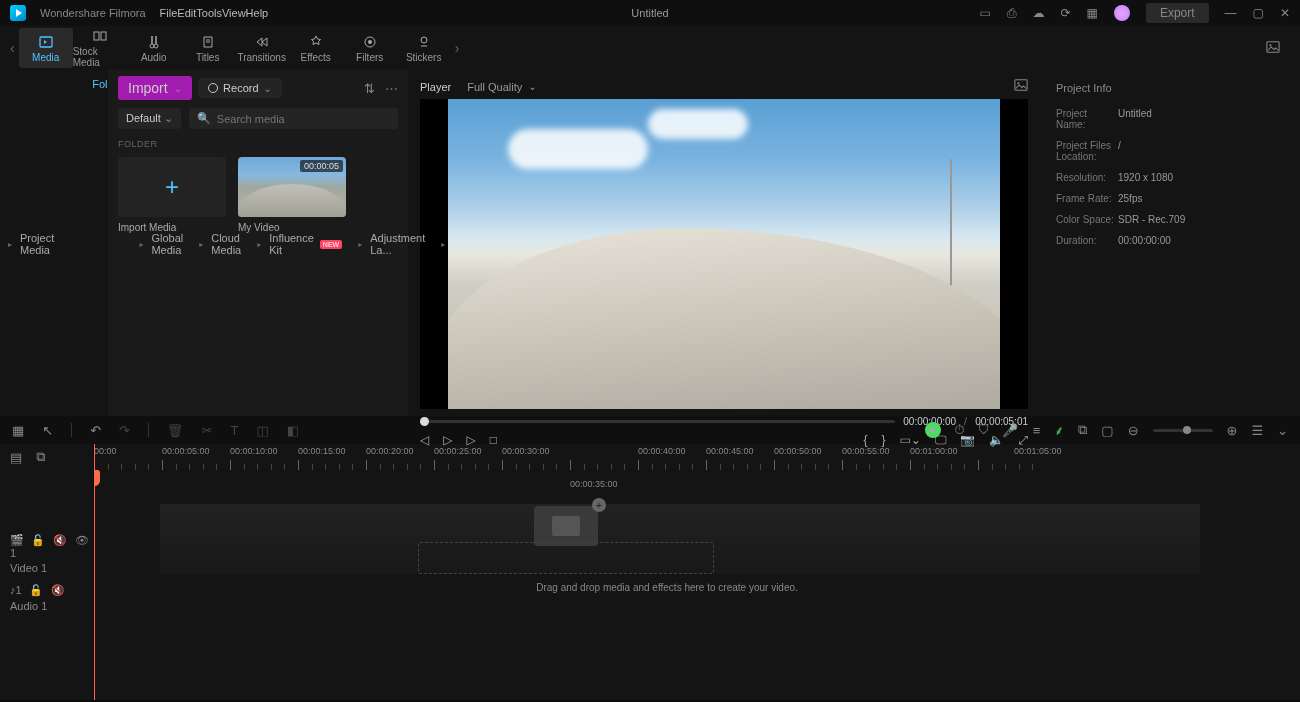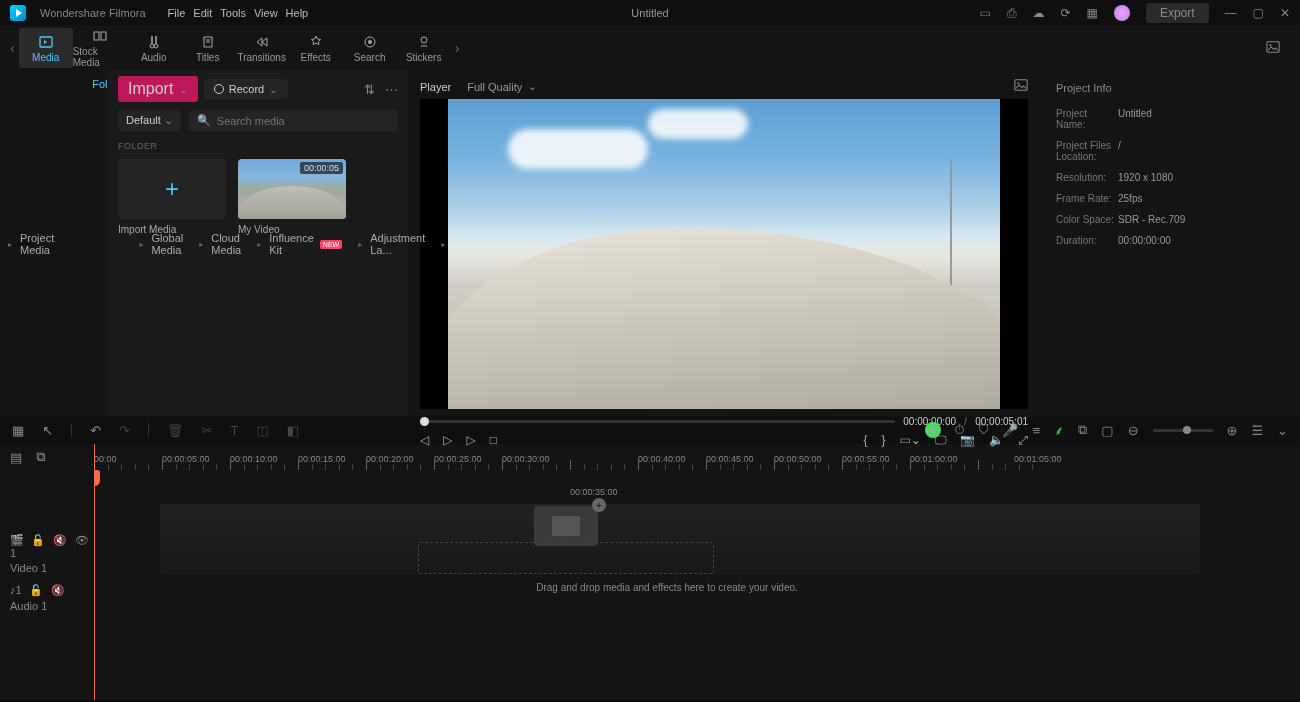--- a/index.html
+++ b/index.html
@@ -1,21 +1,21 @@
 <!DOCTYPE html>
 <html><head>
 <meta charset="utf-8">
 <style>
 *{box-sizing:border-box;margin:0;padding:0;font-family:Arial,sans-serif;user-select:none}
 body{background:#0d0d0d;color:#a8a8a8;font-size:11px;width:1300px;height:702px;overflow:hidden}
 .titlebar{height:26px;background:#0f0f0f;display:flex;align-items:center;padding:0 10px;gap:14px}
 .logo{width:16px;height:16px;background:linear-gradient(135deg,#00d4ff,#0088cc);border-radius:3px;display:flex;align-items:center;justify-content:center}
 .logo::before{content:"";border-left:6px solid #fff;border-top:4px solid transparent;border-bottom:4px solid transparent;margin-left:2px}
 .app-name{color:#888;font-size:11px}
-.menu{display:flex;gap:8px;margin-left:8px}
+.menu{display:flex;gap:0;}
 .menu span{color:#bbb;font-size:11px;cursor:pointer}
 .doc-title{position:absolute;left:50%;transform:translateX(-50%);color:#999;font-size:11px}
 .win-controls{margin-left:auto;display:flex;align-items:center;gap:16px}
 .win-controls span{color:#888;cursor:pointer;font-size:12px}
 .avatar{width:16px;height:16px;border-radius:50%;background:radial-gradient(#e8a8ff,#c47dff);display:inline-block}
 .export-btn{background:#2a2a2a;color:#666;padding:3px 14px;border-radius:3px;font-size:11px}
 .icn{width:14px;height:14px;display:inline-block}
 
 .ribbon{height:44px;background:#141414;display:flex;align-items:center;padding:0 6px;position:relative}
 .rib-arrow-l{color:#666;font-size:14px;margin:0 4px}
@@ -33,21 +33,21 @@
 .side-item{padding:7px 8px 7px 20px;color:#aaa;font-size:11px;cursor:pointer;position:relative;display:flex;align-items:center;gap:4px}
 .side-item::before{content:"▸";position:absolute;left:8px;color:#666;font-size:8px}
 .side-sub{padding:6px 8px 6px 30px;color:#5ac8fa;font-size:11px;cursor:pointer}
 .side-badge{background:#ff4466;color:#fff;font-size:7px;padding:1px 3px;border-radius:2px;margin-left:2px}
 .side-bottom{margin-top:auto;padding:8px;display:flex;align-items:center;gap:10px}
 .side-bottom span{color:#666;font-size:13px;cursor:pointer}
 .side-collapse{margin-left:auto;background:#222;padding:2px 5px;border-radius:3px}
 
 .media-pane{flex:1;background:#1a1a1a;padding:6px 10px;display:flex;flex-direction:column}
 .media-top{display:flex;gap:6px;align-items:center}
-.imp-btn{background:#be185d;padding:4px 10px;border-radius:3px;color:#ccc;font-size:16px;display:flex;align-items:center;gap:6px;cursor:pointer}
+.imp-btn{background:#a21caf;padding:4px 10px;border-radius:3px;color:#ccc;font-size:14px;display:flex;align-items:center;gap:6px;cursor:pointer}
 .imp-btn::after{content:"⌄";font-size:10px;color:#888}
 .rec-btn{background:#242424;padding:4px 10px;border-radius:3px;color:#ccc;font-size:11px;display:flex;align-items:center;gap:5px;cursor:pointer}
 .rec-btn::before{content:"";width:8px;height:8px;border:1px solid #ccc;border-radius:50%}
 .rec-btn::after{content:"⌄";font-size:10px;color:#888}
 .media-tools{margin-left:auto;display:flex;gap:10px;color:#888;font-size:13px}
 .media-filter{display:flex;gap:8px;align-items:center;margin-top:8px}
 .def-btn{background:#242424;padding:4px 8px;border-radius:3px;font-size:11px;color:#ccc;cursor:pointer}
 .def-btn::after{content:" ⌄";color:#888}
 .search-box{flex:1;background:#242424;padding:4px 8px;border-radius:3px;display:flex;align-items:center;gap:6px}
 .search-box input{background:none;border:none;outline:none;color:#ccc;font-size:11px;flex:1}
@@ -102,21 +102,21 @@
 .timeline{height:256px;background:#141414;display:flex}
 .tl-tracks{width:94px;background:#141414;border-right:1px solid #0a0a0a}
 .tl-head{height:26px;display:flex;align-items:center;padding:0 10px;gap:14px;color:#888;font-size:13px}
 .track-row{height:40px;display:flex;align-items:center;padding:0 10px;gap:8px;color:#888;font-size:11px}
 .track-row.vid{margin-top:60px;height:48px;flex-direction:column;align-items:flex-start;justify-content:center;gap:3px}
 .track-icons{display:flex;gap:8px;font-size:11px}
 .track-row.aud{height:40px;flex-direction:column;align-items:flex-start;justify-content:center;gap:3px}
 
 .tl-canvas{flex:1;position:relative;overflow:hidden}
 .ruler{height:26px;display:flex;align-items:flex-start;position:relative;padding-top:4px}
-.ruler-mark{position:absolute;font-size:9px;color:#888;top:10px}
+.ruler-mark{position:absolute;font-size:9px;color:#888;top:2px}
 .ruler-tick{position:absolute;bottom:0;width:1px;height:6px;background:#444}
 .ruler-tick.major{height:10px;background:#666}
 .playhead{position:absolute;left:0;top:0;bottom:0;width:1px;background:#ff6b4a;z-index:10}
 .playhead::before{content:"";position:absolute;top:26px;left:-5px;width:11px;height:16px;background:#ff6b4a;border-radius:3px 3px 6px 6px}
 .drop-zone{position:absolute;top:98px;left:324px;width:296px;height:32px;border:1px dashed #444;border-radius:2px}
 .drop-icon{position:absolute;top:62px;left:440px;width:64px;height:40px;background:#3a3a3a;border-radius:4px;display:flex;align-items:center;justify-content:center}
 .drop-icon::before{content:"";width:28px;height:20px;background:#555;border-radius:2px}
 .drop-icon::after{content:"+";position:absolute;top:-8px;right:-8px;width:14px;height:14px;background:#666;border-radius:50%;color:#222;font-size:11px;display:flex;align-items:center;justify-content:center}
 .drop-text{position:absolute;top:138px;left:0;right:60px;text-align:center;font-size:10px;color:#888}
 .tl-band{position:absolute;top:60px;left:66px;right:100px;height:70px;background:linear-gradient(180deg,rgba(60,60,60,0.35),rgba(40,40,40,0.2));border-radius:2px}
@@ -192,21 +192,21 @@
         <svg class="rib-ico" viewBox="0 0 16 16">
           <path d="M8 2l1.5 3 3 .5-2 2 .5 3L8 9l-3 1.5.5-3-2-2 3-.5z" fill="none" stroke="currentColor"></path>
         </svg>
         <span>Effects</span>
       </div>
       <div class="rib-item">
         <svg class="rib-ico" viewBox="0 0 16 16">
           <circle cx="8" cy="8" r="5" fill="none" stroke="currentColor"></circle>
           <circle cx="8" cy="8" r="2"></circle>
         </svg>
-        <span>Search</span>
+        <span>Filters</span>
       </div>
       <div class="rib-item">
         <svg class="rib-ico" viewBox="0 0 16 16">
           <circle cx="8" cy="6" r="3" fill="none" stroke="currentColor"></circle>
           <path d="M5 12h6" stroke="currentColor"></path>
         </svg>
         <span>Stickers</span>
       </div>
     </div>
   <span class="rib-arrow-r">›</span>

